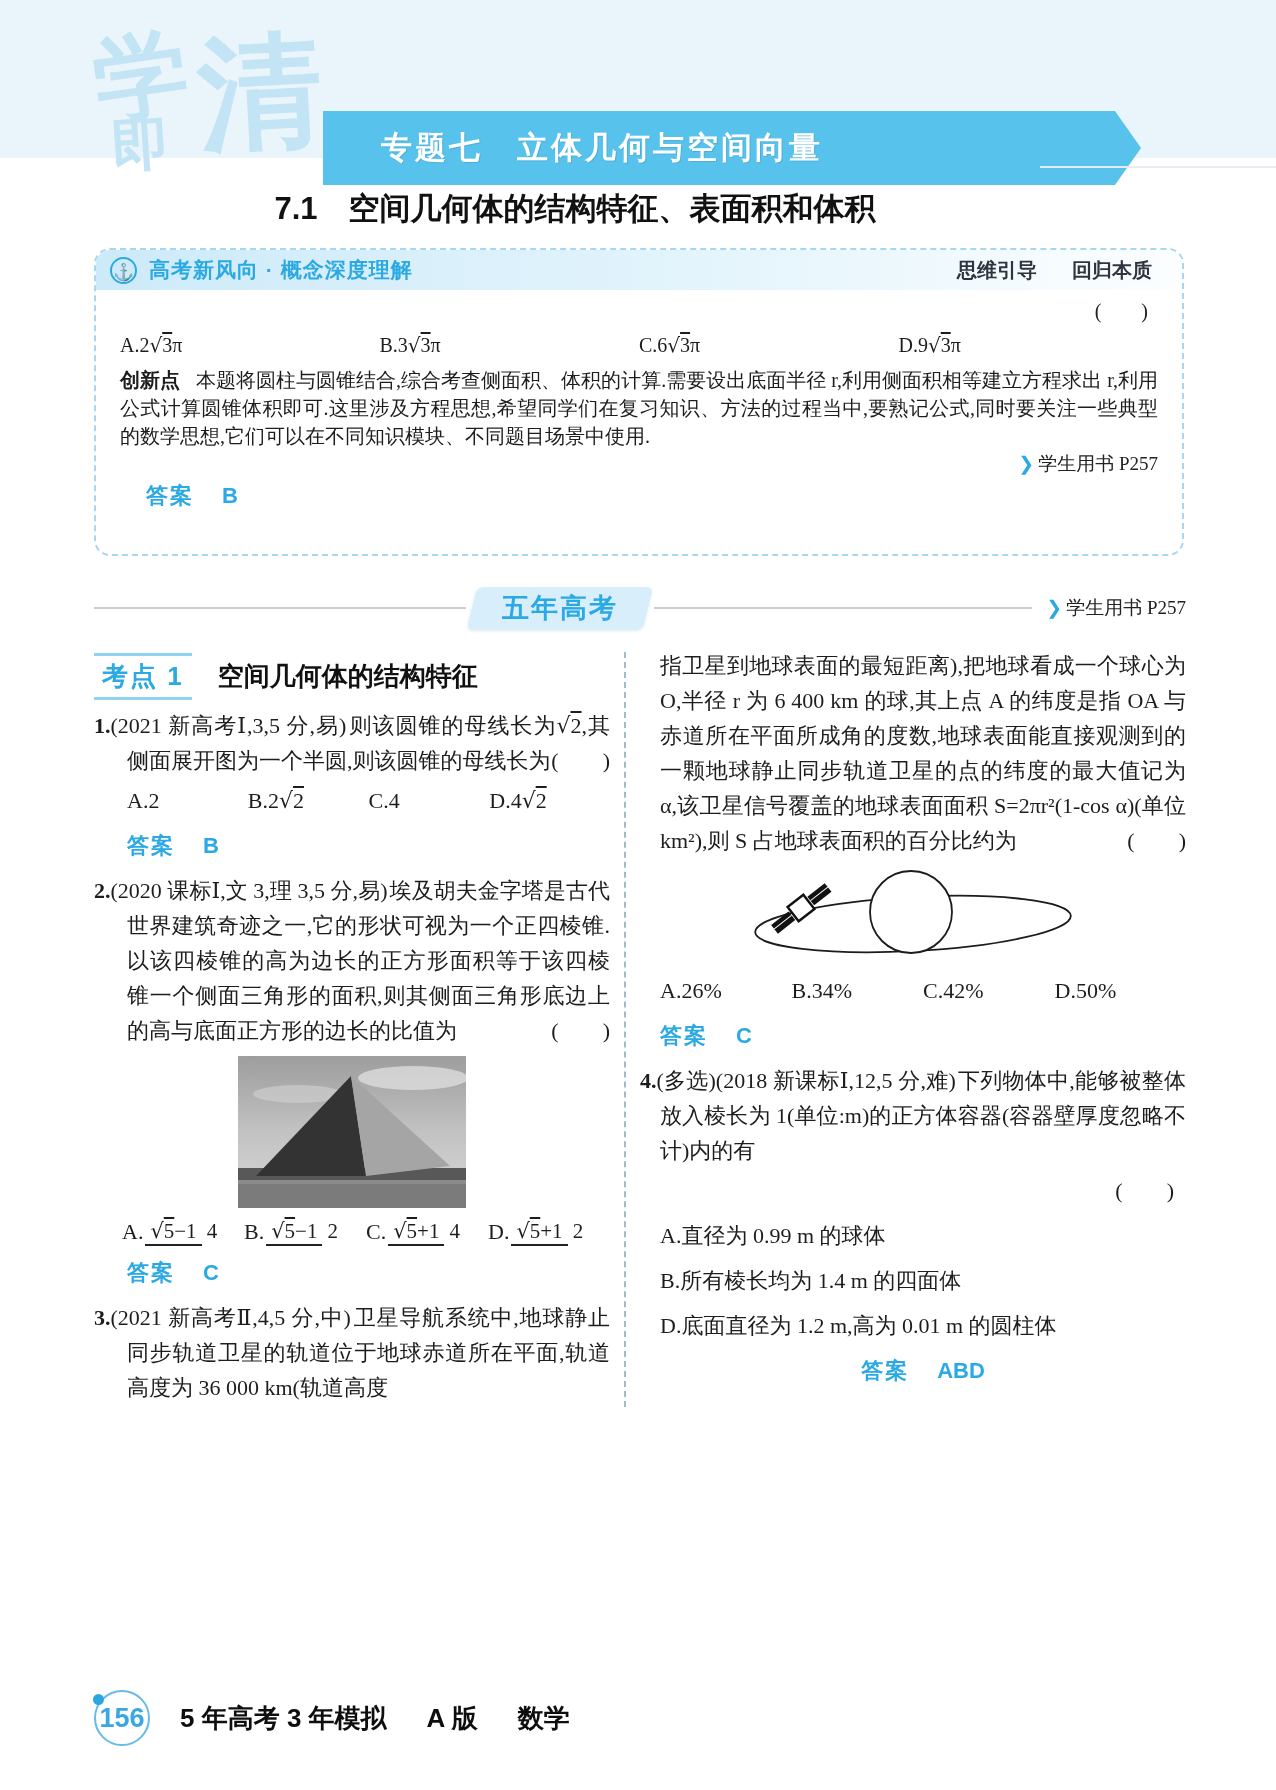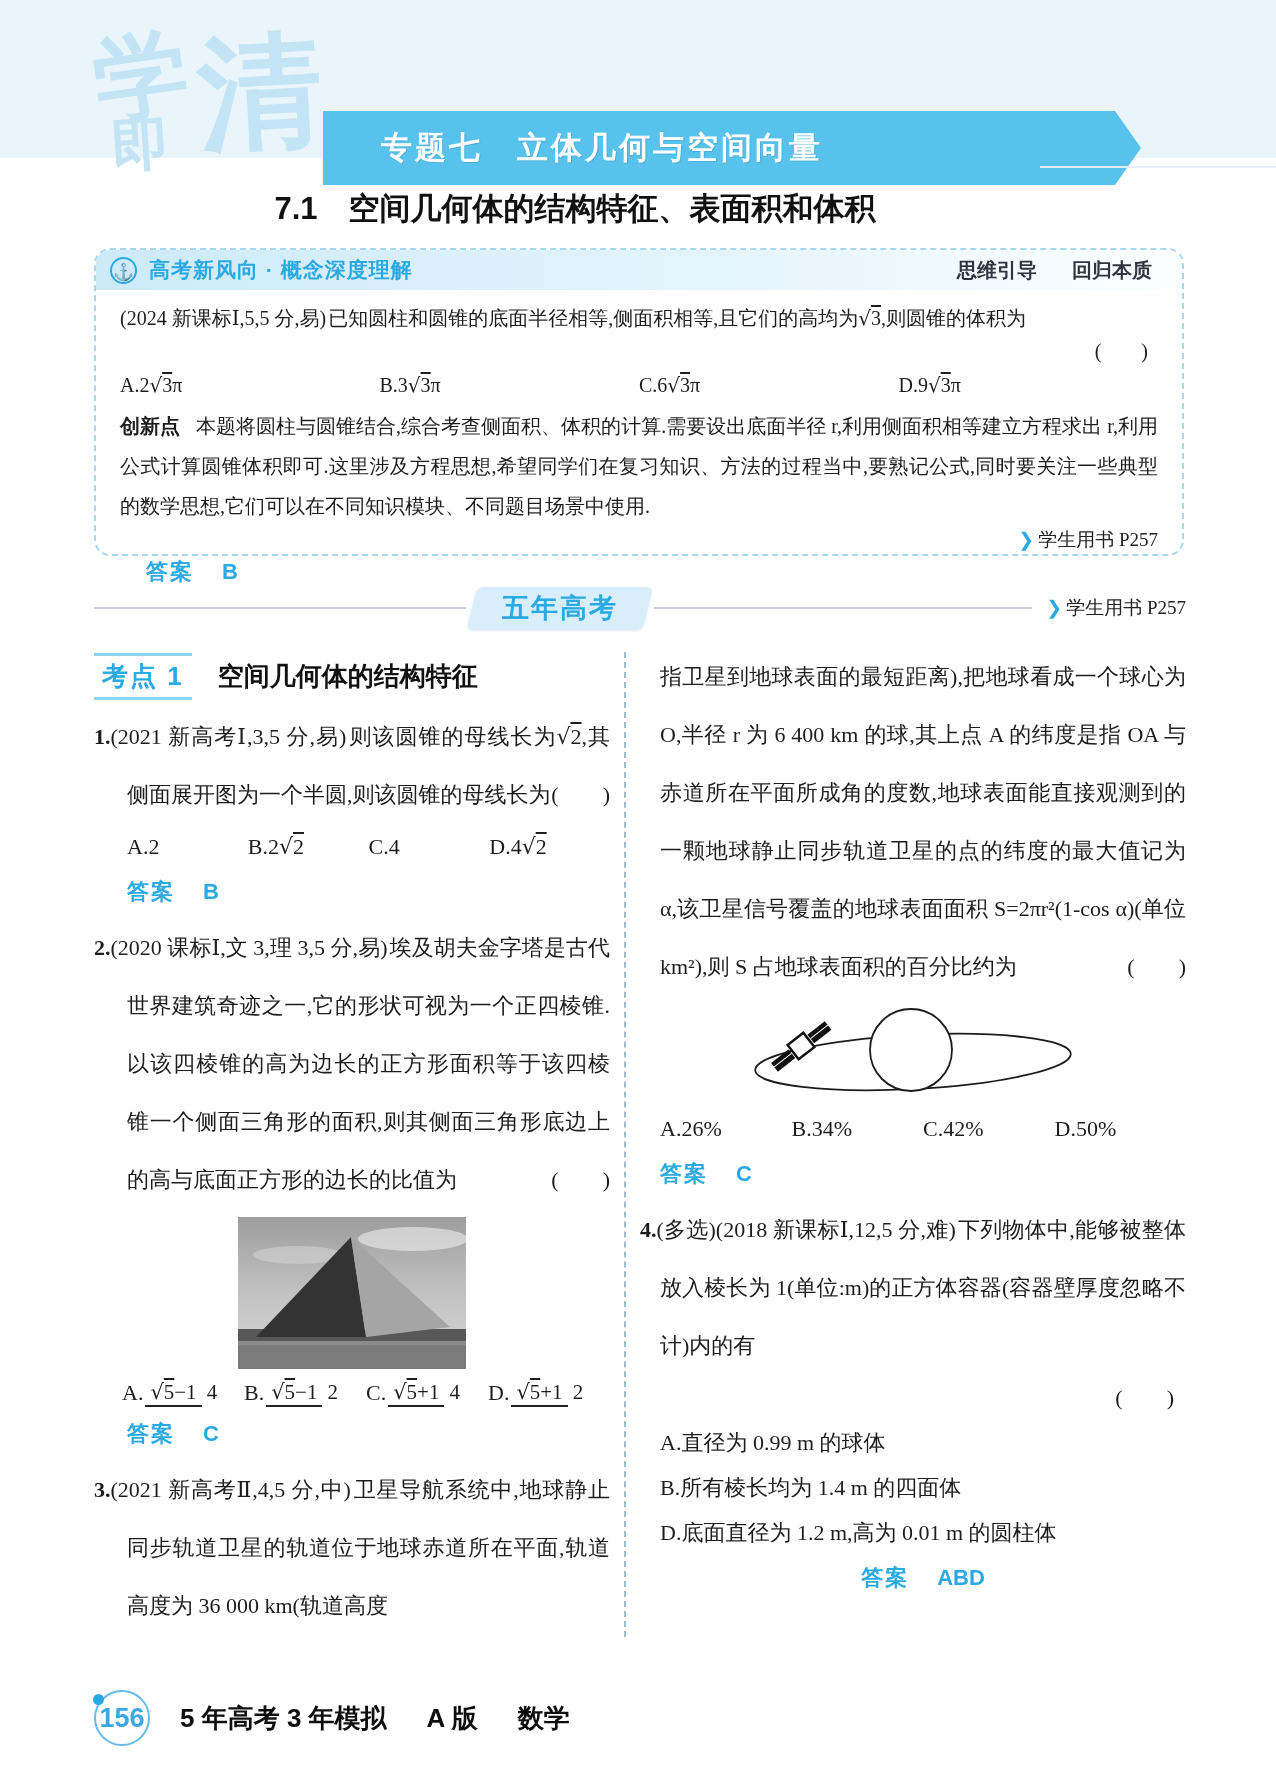--- a/index.html
+++ b/index.html
@@ -38,21 +38,21 @@
                font-size:17px;line-height:27px;text-align:center;margin:0 12px 0 14px;box-sizing:border-box;}
   .intro-left{color:#2aa9e2;font-weight:bold;font-size:21px;letter-spacing:1px;}
   .intro-right{margin-left:auto;padding-right:30px;font-size:20px;font-weight:bold;color:#30343f;}
   .intro-right span{margin-left:30px;}
   .intro-body{padding:6px 24px 0 24px;font-size:20px;}
   .qline{margin:4px 0 0 0;line-height:36px;text-align:justify;}
   .qsrc{margin-right:2px;}
   .bracket-line{text-align:right;line-height:30px;padding-right:10px;}
   .opt-row{display:flex;line-height:38px;}
   .opt-row .opt{flex:1;}
-  .innov{margin:2px 0 0 0;line-height:40px;text-align:justify;}
+  .innov{margin:2px 0 0 0;line-height:28px;text-align:justify;}
   .innov-label{font-family:"Liberation Sans","DejaVu Sans",sans-serif;font-size:20px;margin-right:16px;}
   .bookref{text-align:right;line-height:26px;font-size:19px;color:#222;}
   .arrow{color:#2aa9e2;font-weight:bold;margin-right:4px;font-family:"DejaVu Sans",sans-serif;}
   .answer-line{line-height:34px;padding-left:26px;margin-top:2px;}
   .ans-label{color:#2aa9e2;font-weight:bold;font-size:22px;letter-spacing:2px;
              font-family:"Liberation Sans","DejaVu Sans",sans-serif;}
   .ans-val{color:#2aa9e2;font-weight:bold;font-size:22px;margin-left:28px;
            font-family:"Liberation Sans","DejaVu Sans",sans-serif;}
 
   
@@ -71,21 +71,21 @@
   .columns{position:absolute;top:648px;left:94px;width:1092px;display:flex;align-items:stretch;}
   .col-left{width:516px;}
   .col-div{border-left:2px dashed #9fbcca;margin:4px 8px 0 14px;}
   .col-right{flex:1;padding-left:6px;}
   .kaodian{display:flex;align-items:center;margin:6px 0 10px 0;height:44px;}
   .kd-badge{color:#2aa9e2;font-weight:bold;font-size:26px;letter-spacing:2px;
             border-top:3px solid #8fd2f1;border-bottom:3px solid #8fd2f1;padding:3px 8px;
             font-family:"Liberation Sans","DejaVu Sans",sans-serif;}
   .kd-title{font-weight:bold;font-size:26px;color:#111;margin-left:26px;
             font-family:"Liberation Sans","DejaVu Sans",sans-serif;}
-  .qtext{margin:0;font-size:22px;line-height:58px;text-align:justify;
+  .qtext{margin:0;font-size:22px;line-height:35px;text-align:justify;
          padding-left:33px;text-indent:-33px;}
   .qnum{font-weight:bold;}
   .br-inline{float:right;}
   .q-opt-row{display:flex;font-size:22px;line-height:45px;padding-left:33px;}
   .q-opt-row .opt{flex:1;}
   .q-ans{line-height:46px;padding-left:33px;}
   .q-block{margin-bottom:2px;}
   .bracket-own{font-size:22px;line-height:45px;text-align:right;padding-right:12px;}
   .opt-list{font-size:22px;line-height:45px;padding-left:33px;}
 
@@ -136,21 +136,20 @@
 <section class="intro-box">
   <div class="intro-header">
     <span class="anchor-wrap">⚓</span>
     <span class="intro-left sans">高考新风向 · 概念深度理解</span>
     <span class="intro-right">
       <span>思维引导</span>
       <span>回归本质</span>
     </span>
   </div>
   <div class="intro-body">
-    <p class="qline"><span class="qsrc">(2024 新课标Ⅰ,5,5 分,易)</span><span>已知圆柱和圆锥的底面半径相等,侧面积相等,且它们的高均为</span><span class="sqrt"><span class="sign">√</span><span class="num">3</span></span><span>,则圆锥的体积为</span></p>
     <div class="bracket-line">(　　)</div>
     <div class="opt-row">
       <span class="opt"><span>A.2</span><span class="sqrt"><span class="sign">√</span><span class="num">3</span></span><span>π</span></span>
       <span class="opt"><span>B.3</span><span class="sqrt"><span class="sign">√</span><span class="num">3</span></span><span>π</span></span>
       <span class="opt"><span>C.6</span><span class="sqrt"><span class="sign">√</span><span class="num">3</span></span><span>π</span></span>
       <span class="opt"><span>D.9</span><span class="sqrt"><span class="sign">√</span><span class="num">3</span></span><span>π</span></span>
     </div>
     <p class="innov"><b class="innov-label">创新点</b><span>本题将圆柱与圆锥结合,综合考查侧面积、体积的计算.需要设出底面半径 r,利用侧面积相等建立方程求出 r,利用公式计算圆锥体积即可.这里涉及方程思想,希望同学们在复习知识、方法的过程当中,要熟记公式,同时要关注一些典型的数学思想,它们可以在不同知识模块、不同题目场景中使用.</span></p>
     <div class="bookref"><span class="arrow">❯</span><span>学生用书 P257</span></div>
     <div class="answer-line"><span class="ans-label">答案</span><span class="ans-val">B</span></div>

